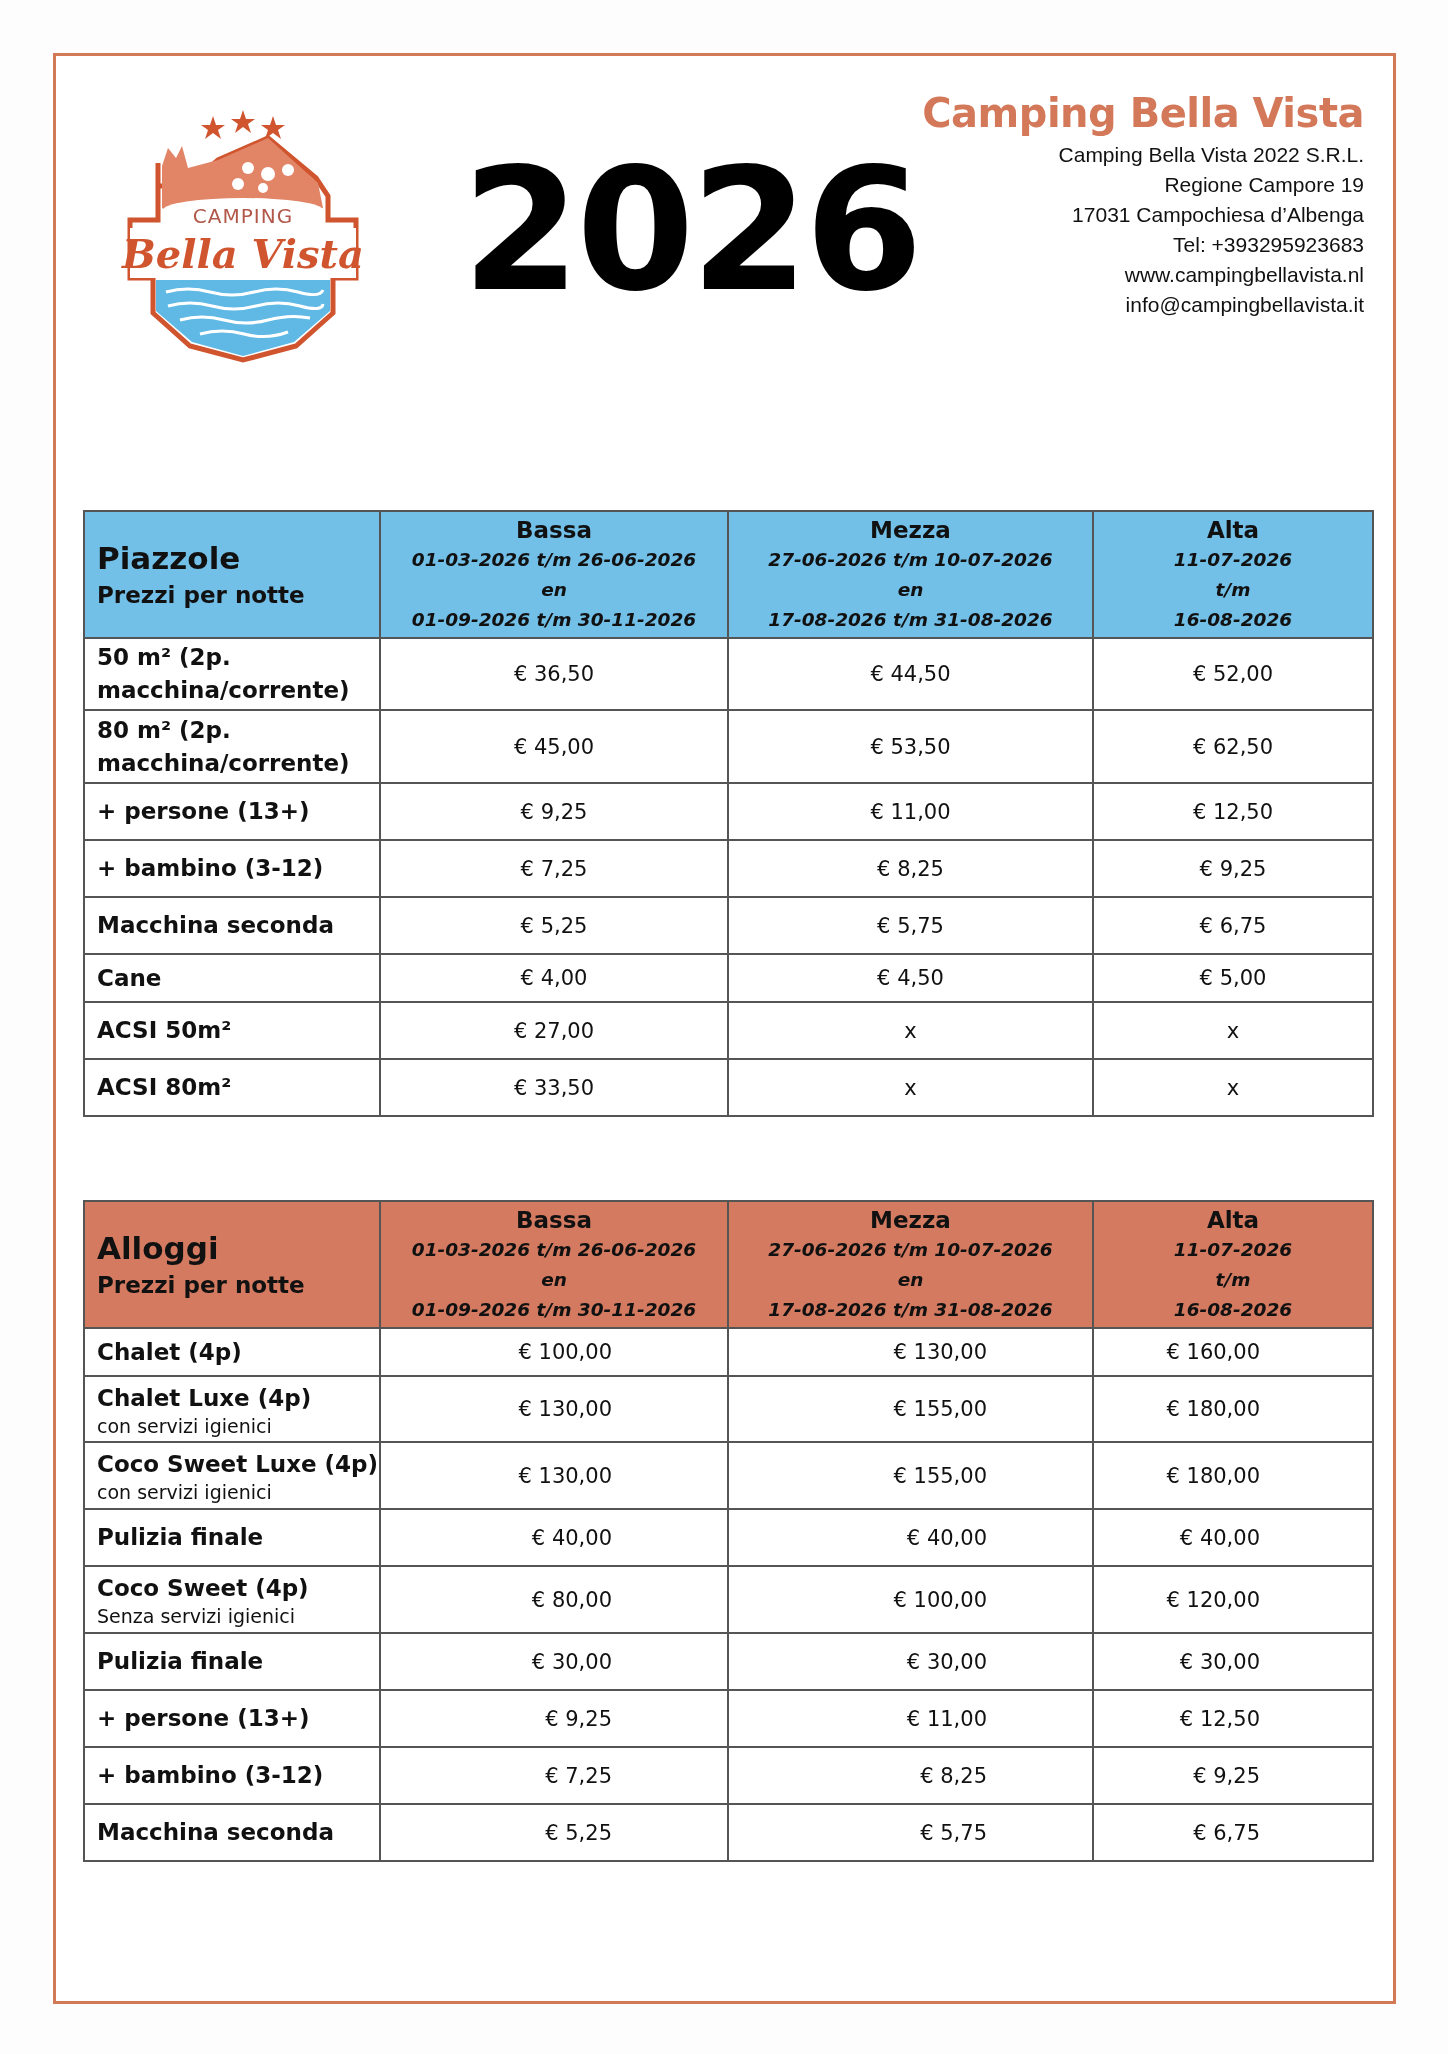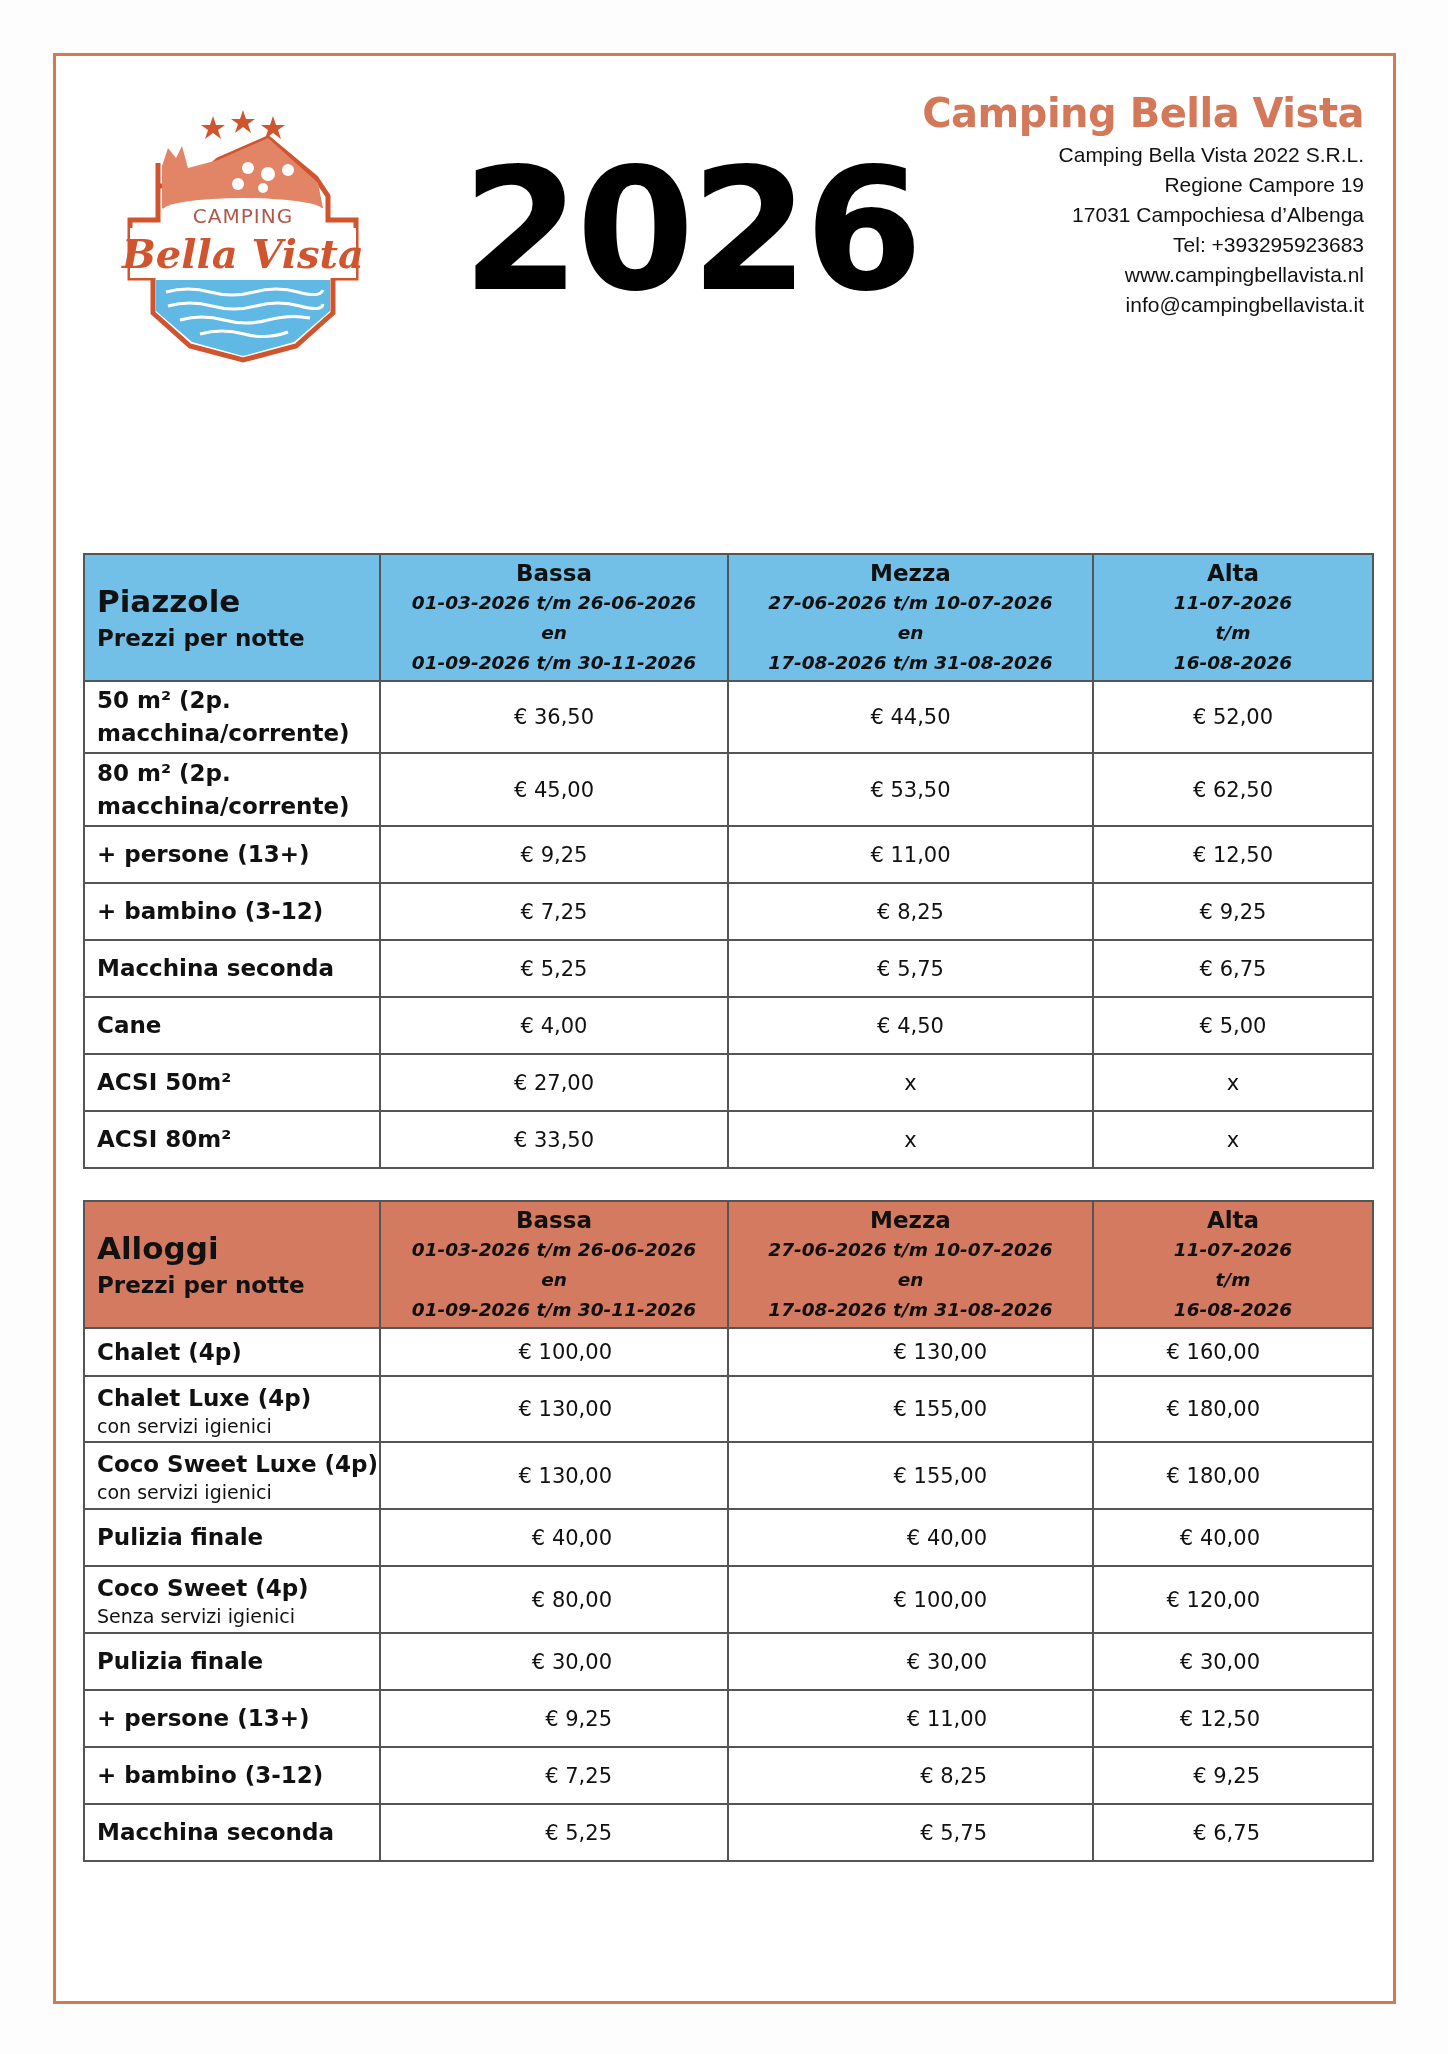--- a/index.html
+++ b/index.html
@@ -33,21 +33,21 @@
     table-layout:fixed;
   }
   table.prices td, table.prices th {
     border:2px solid #555; padding:0; vertical-align:middle;
   }
   table.prices col.c0 { width:296px; }
   table.prices col.c1 { width:348px; }
   table.prices col.c2 { width:365px; }
   table.prices col.c3 { width:280px; }
 
-  .t1 { top:553px; }
+  .t1 { top:510px; }
   .t2 { top:1200px; }
   .t1 thead th { background:#72bfe8; }
   .t2 thead th { background:#d37a60; }
   thead th { height:125px; text-align:center; font-weight:normal; }
   thead th.first { text-align:left; padding-left:12px; }
   .sec-title { font-family:"DejaVu Sans", sans-serif; font-weight:bold; font-size:31px; line-height:40px; display:block; }
   .sec-sub { font-family:"DejaVu Sans", sans-serif; font-weight:bold; font-size:23px; line-height:34px; display:block; }
   .season-name { font-family:"DejaVu Sans", sans-serif; font-weight:bold; font-size:23px; line-height:30px; display:block; }
   .season-line { font-family:"DejaVu Sans", sans-serif; font-weight:bold; font-style:italic; font-size:18.5px; line-height:30px; display:block; }
 
@@ -181,21 +181,21 @@
         <td class="val">€ 7,25</td>
         <td class="val">€ 8,25</td>
         <td class="val">€ 9,25</td>
       </tr>
       <tr style="height:57px">
         <td class="label">Macchina seconda</td>
         <td class="val">€ 5,25</td>
         <td class="val">€ 5,75</td>
         <td class="val">€ 6,75</td>
       </tr>
-      <tr style="height:57px">
+      <tr style="height:48px">
         <td class="label">Cane</td>
         <td class="val">€ 4,00</td>
         <td class="val">€ 4,50</td>
         <td class="val">€ 5,00</td>
       </tr>
       <tr style="height:57px">
         <td class="label">ACSI 50m²</td>
         <td class="val">€ 27,00</td>
         <td class="val">x</td>
         <td class="val">x</td>

